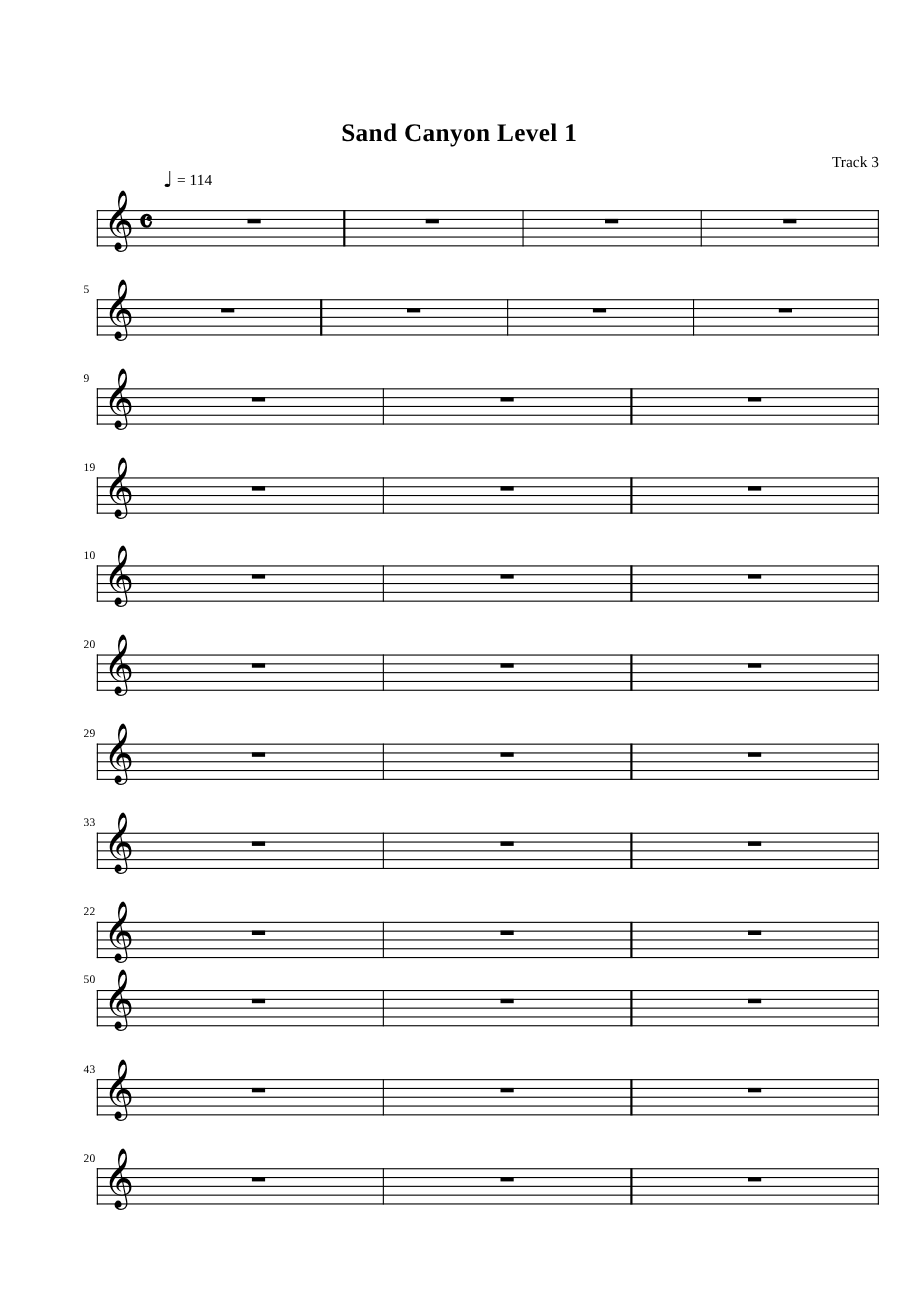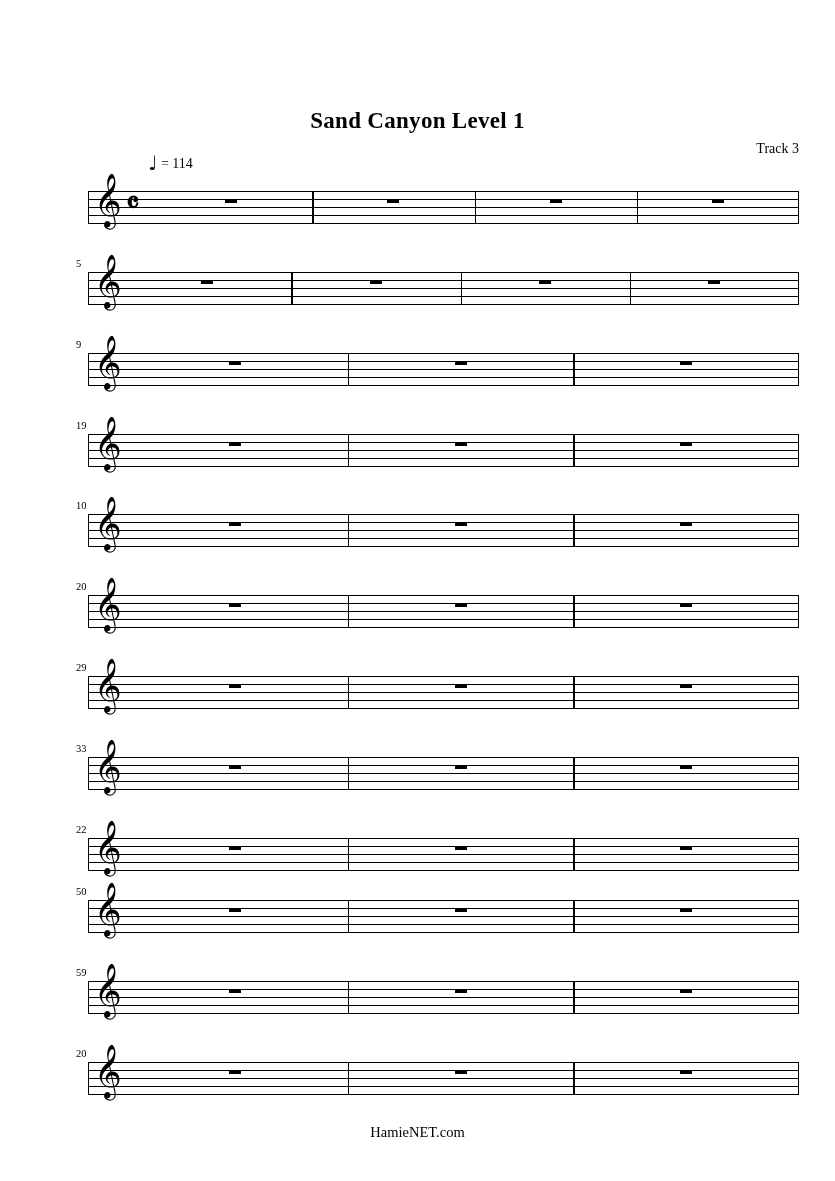--- a/index.html
+++ b/index.html
@@ -340,21 +340,21 @@
       </div>
       <div class="system" style="left: 88px; top: 981px; width: 711px;">
         <div class="staff" style="width: 711px;">
           <div class="sl"></div>
           <div class="sl"></div>
           <div class="sl"></div>
           <div class="sl"></div>
           <div class="sl"></div>
         </div>
         <div class="clef">𝄞</div>
-        <div class="measnum" style="left: -12px;">59</div>
+        <div class="measnum" style="left: -12px;">43</div>
         <div class="rest" style="left: 140.833px;"></div>
         <div class="barline" style="left: 259.667px;"></div>
         <div class="rest" style="left: 366.5px;"></div>
         <div class="barline" style="left: 485.333px;"></div>
         <div class="rest" style="left: 592.167px;"></div>
         <div class="barline final" style="left: 710px;"></div>
         <div class="barline" style="left: 0px;"></div>
       </div>
       <div class="system" style="left: 88px; top: 1062px; width: 711px;">
         <div class="staff" style="width: 711px;">
@@ -369,15 +369,14 @@
         <div class="rest" style="left: 140.833px;"></div>
         <div class="barline" style="left: 259.667px;"></div>
         <div class="rest" style="left: 366.5px;"></div>
         <div class="barline" style="left: 485.333px;"></div>
         <div class="rest" style="left: 592.167px;"></div>
         <div class="barline final" style="left: 710px;"></div>
         <div class="barline" style="left: 0px;"></div>
       </div>
     </div>
 
-  <div class="footer">HamieNET.com</div>
 
 </div>
 
 </body></html>

